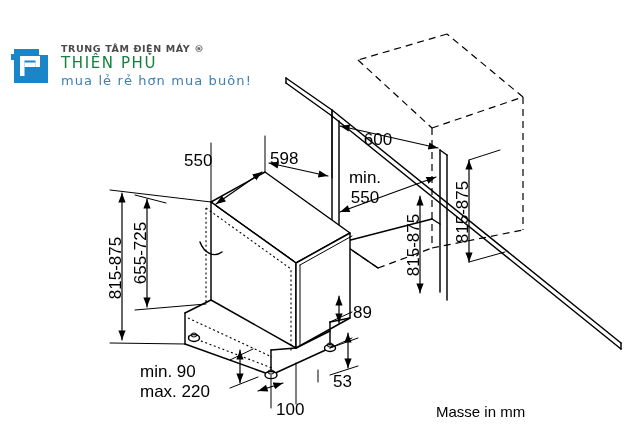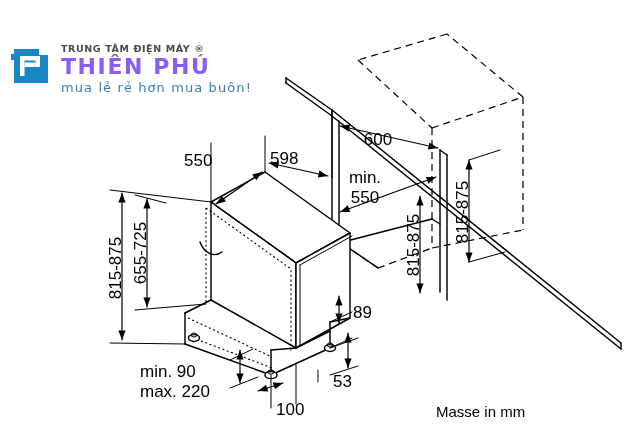--- a/index.html
+++ b/index.html
@@ -45,24 +45,24 @@
     font-family: "DejaVu Sans", sans-serif;
     font-size: 9.5px;
     letter-spacing: 0.6px;
     color: #4a4a4a;
     font-weight: bold;
     white-space: nowrap;
     margin-bottom: 2px;
   }
   #brand-name {
     font-family: "DejaVu Sans", sans-serif;
-    font-size: 22px;
-    font-weight: bold;
+    font-size: 15px;
+    font-weight: normal;
     letter-spacing: 1.6px;
-    color: #8b5cf6;
+    color: #15803d;
     white-space: nowrap;
     line-height: 1;
   }
   #brand-slogan {
     font-family: "DejaVu Sans", sans-serif;
     font-size: 13px;
     letter-spacing: 1.1px;
     color: #3b7fb5;
     white-space: nowrap;
     margin-top: 3px;

